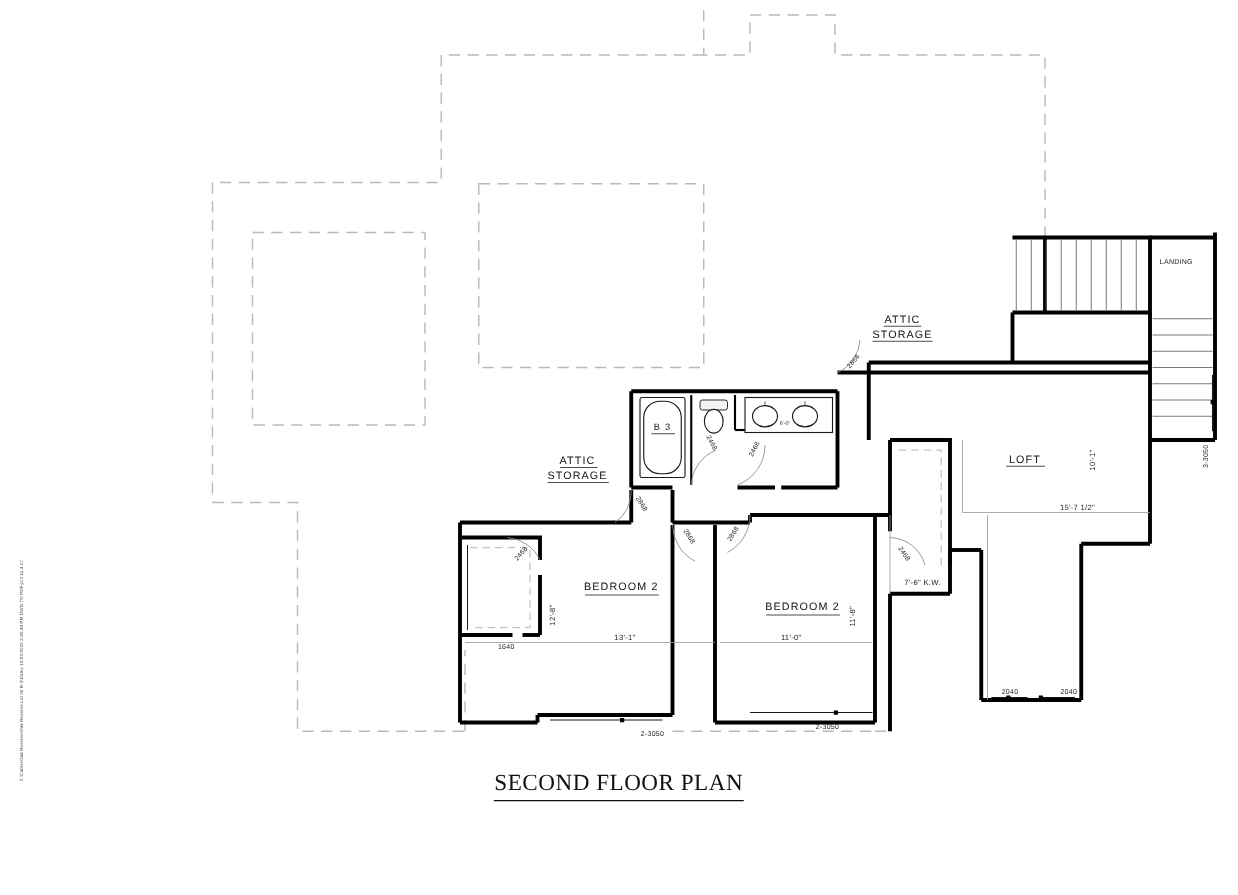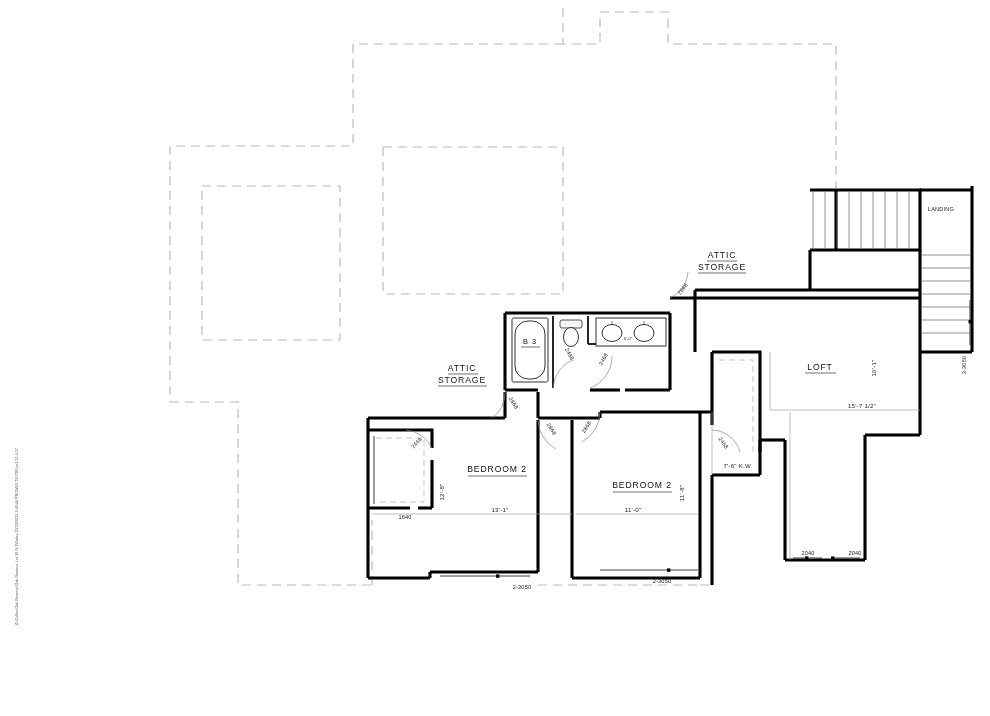--- a/index.html
+++ b/index.html
@@ -430,16 +430,19 @@
       </g>
     </g>
 
     <g>
       <line class="dim-line" x1="790" y1="412" x2="790" y2="560"></line>
       <line class="dim-line" x1="712" y1="475" x2="712" y2="412"></line>
     </g>
 
   </svg>
 
+  <div id="sheet-title-wrap">
+    <span id="sheet-title">SECOND FLOOR PLAN</span>
+  </div>
 
   <div id="margin-note">Z:\Cullen\Oak Reserve\Oak Reserve  Lot 36  R-3\Daley 10/23/2015 2:45:44 PM  DWG TO PDF.pc3  11.4.17</div>
 
 </div>
 
 </body></html>

